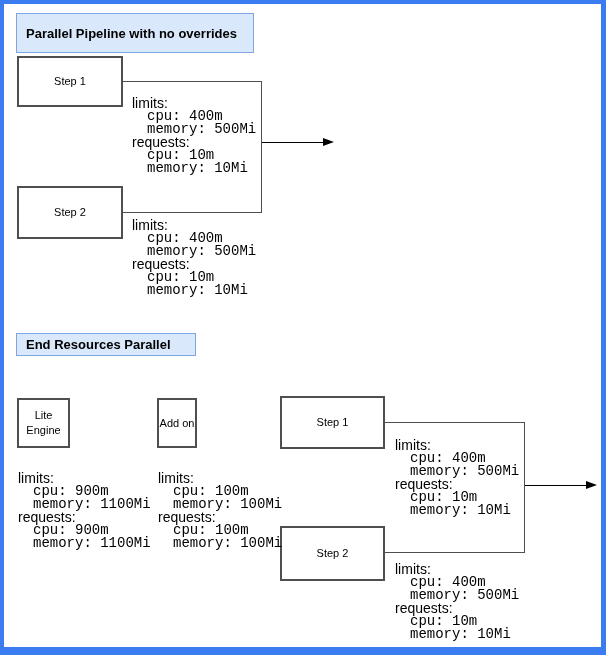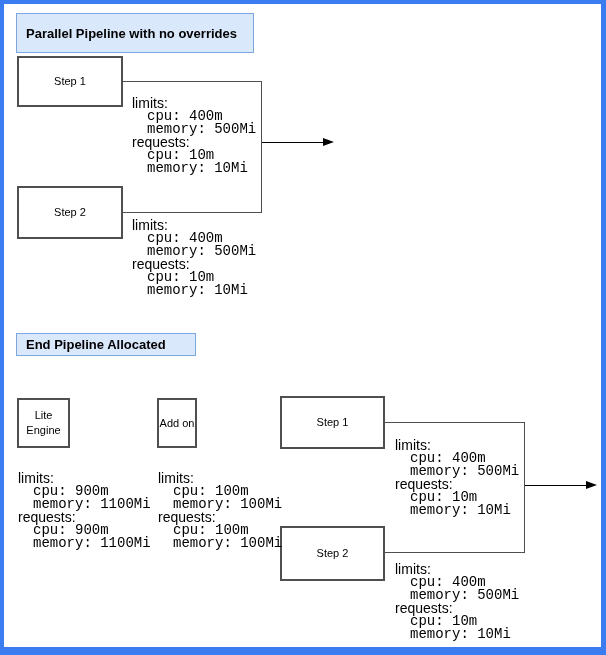--- a/index.html
+++ b/index.html
@@ -103,21 +103,21 @@
       <div class="ind">memory: 500Mi</div>
       <div>requests:</div>
       <div class="ind">cpu: 10m</div>
       <div class="ind">memory: 10Mi</div>
     </div>
   </div>
 
   <div>
 
     <div class="title-box" style="left:12px; top:329px; width:180px; height:23px;">
-      <span>End Pipeline Allocated</span>
+      <span>End Resources Parallel</span>
     </div>
 
     <div class="node" style="left:13px; top:394px; width:53px; height:50px;">
       <span>Lite</span>
       <span>Engine</span>
     </div>
 
     <div class="node" style="left:153px; top:394px; width:40px; height:50px;">
       <span>Add on</span>
     </div>

